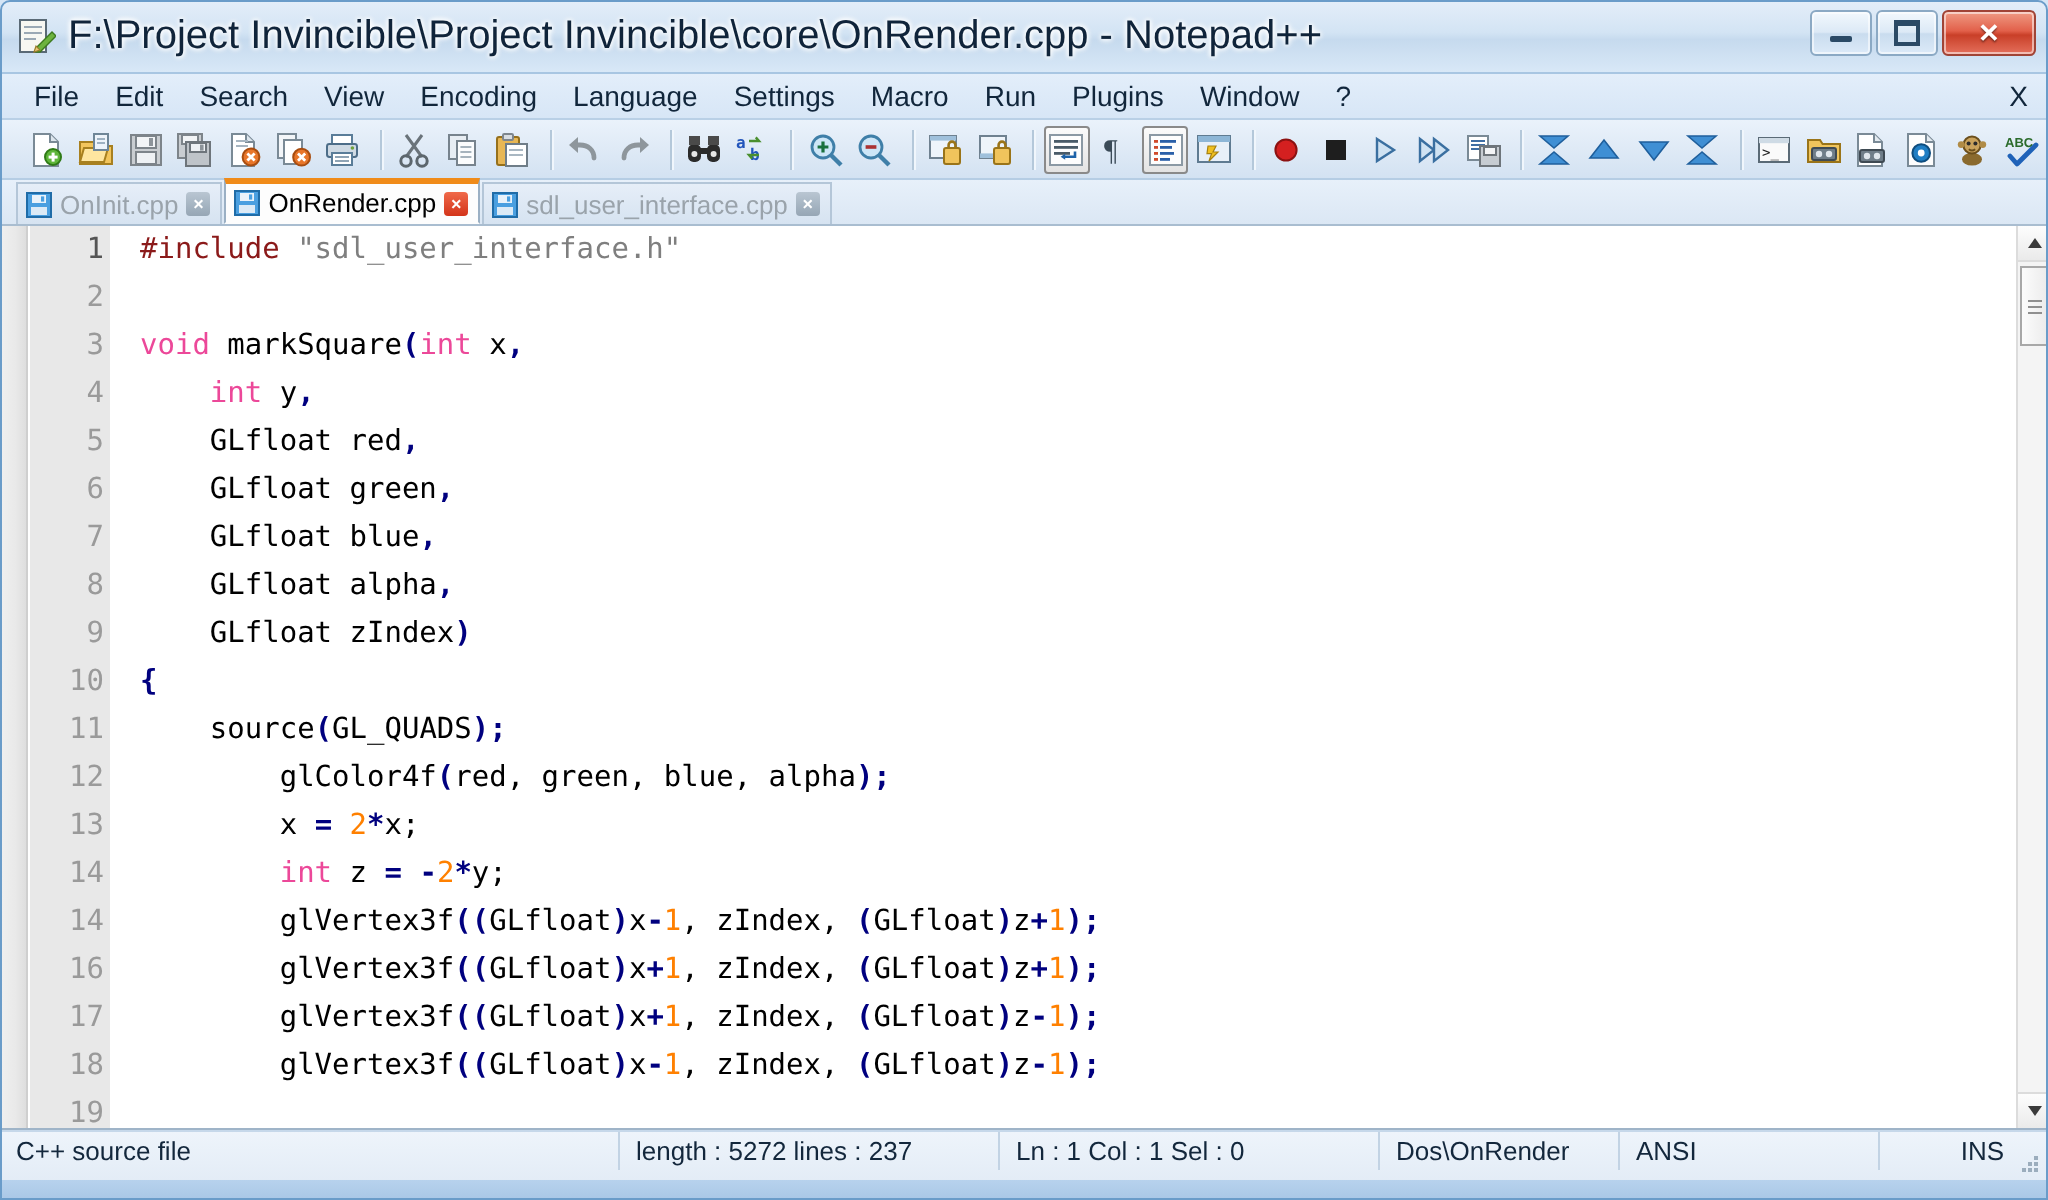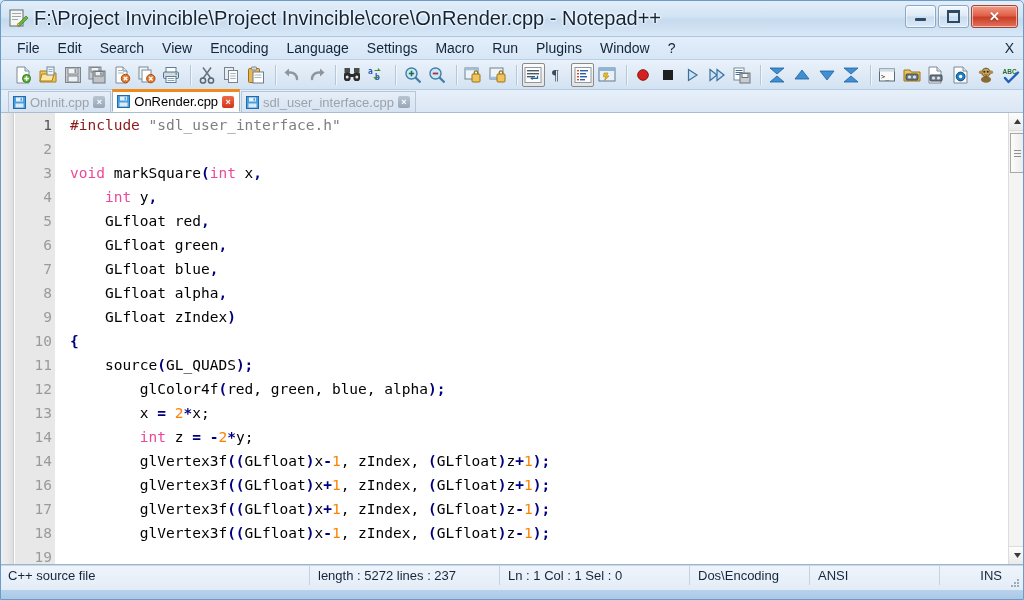--- a/index.html
+++ b/index.html
@@ -643,21 +643,21 @@
             <polygon points="4.5,6 8,1 1,1" fill="#3a3a3a"></polygon>
           </svg>
       </div>
     </div>
   </div>
 
   <div class="statusbar">
     <div class="sb-cell" style="width:310px">C++ source file</div>
     <div class="sb-cell" style="width:190px">length : 5272    lines : 237</div>
     <div class="sb-cell" style="width:190px">Ln : 1    Col : 1    Sel : 0</div>
-    <div class="sb-cell" style="width:120px">Dos\Encoding</div>
+    <div class="sb-cell" style="width:120px">Dos\OnRender</div>
     <div class="sb-cell" style="width:130px">ANSI</div>
     <div class="sb-cell last" style="width:70px;text-align:right">INS</div>
     <div class="sb-grip">
       <svg width="12" height="12" viewBox="0 0 12 12">
         <g fill="#9badbd">
           <rect x="8" y="8" width="2" height="2"></rect>
             <rect x="5" y="8" width="2" height="2"></rect>
           <rect x="8" y="5" width="2" height="2"></rect>
             <rect x="2" y="8" width="2" height="2"></rect>
           <rect x="5" y="5" width="2" height="2"></rect>

